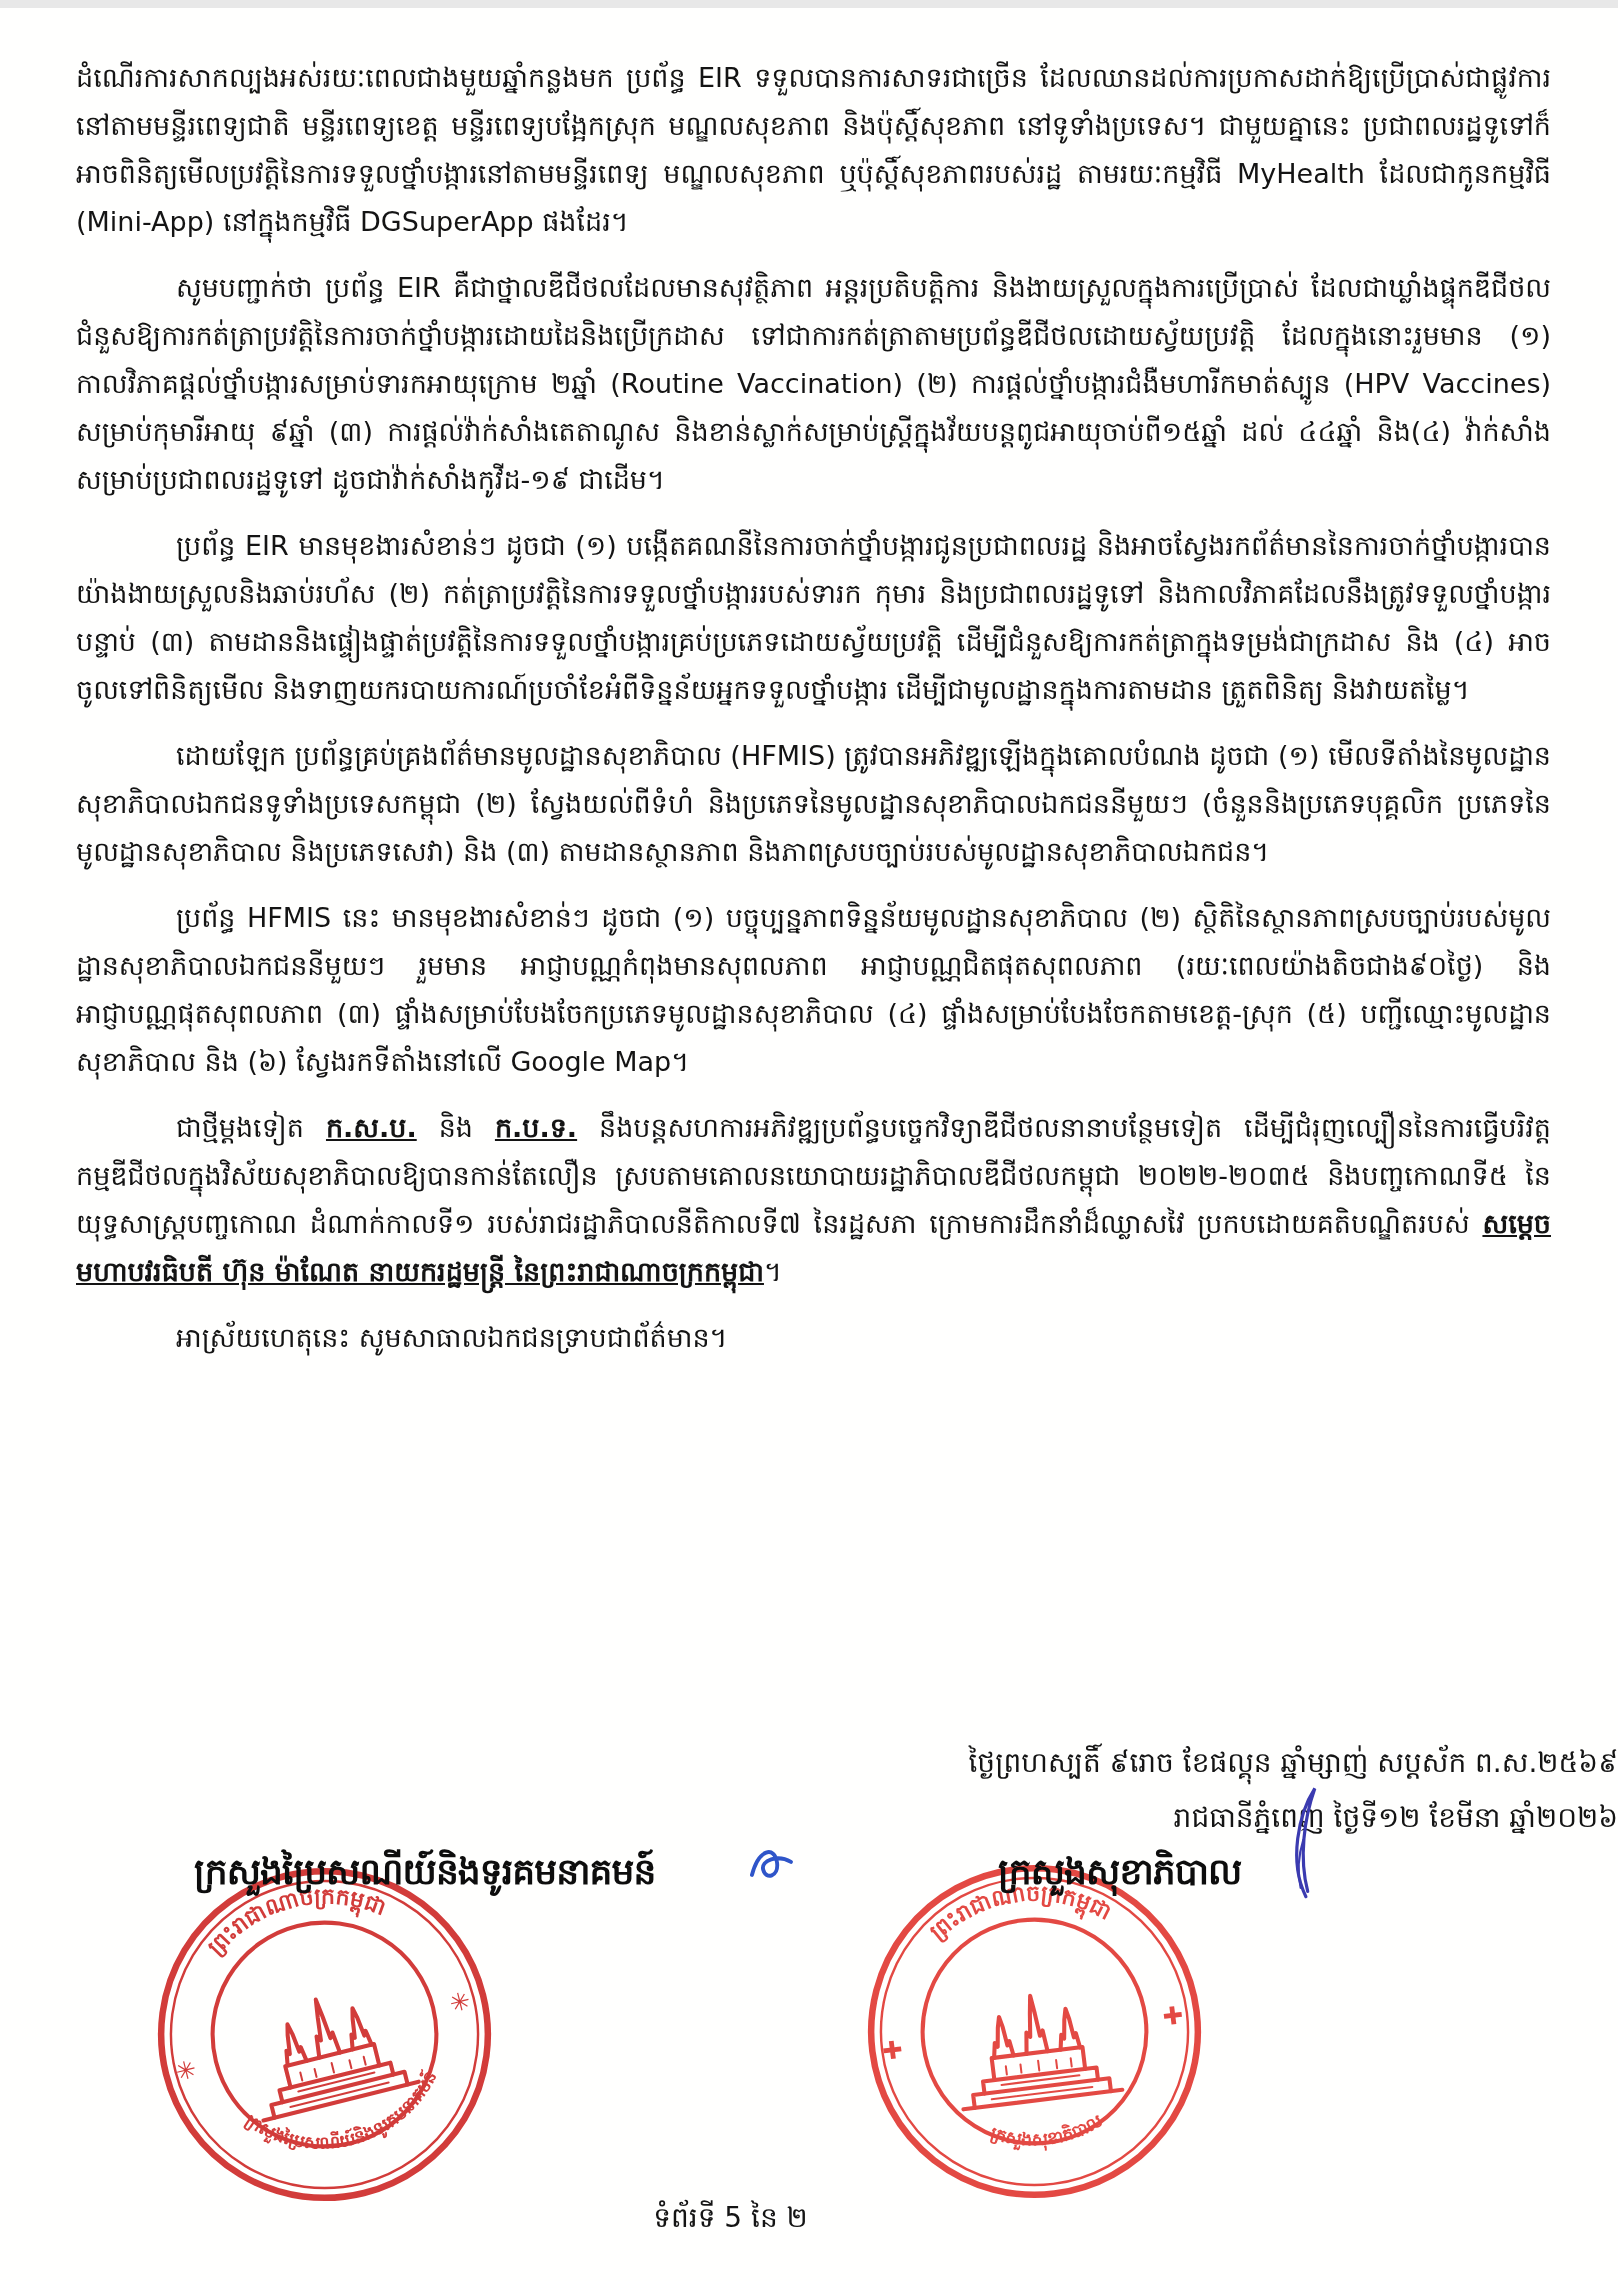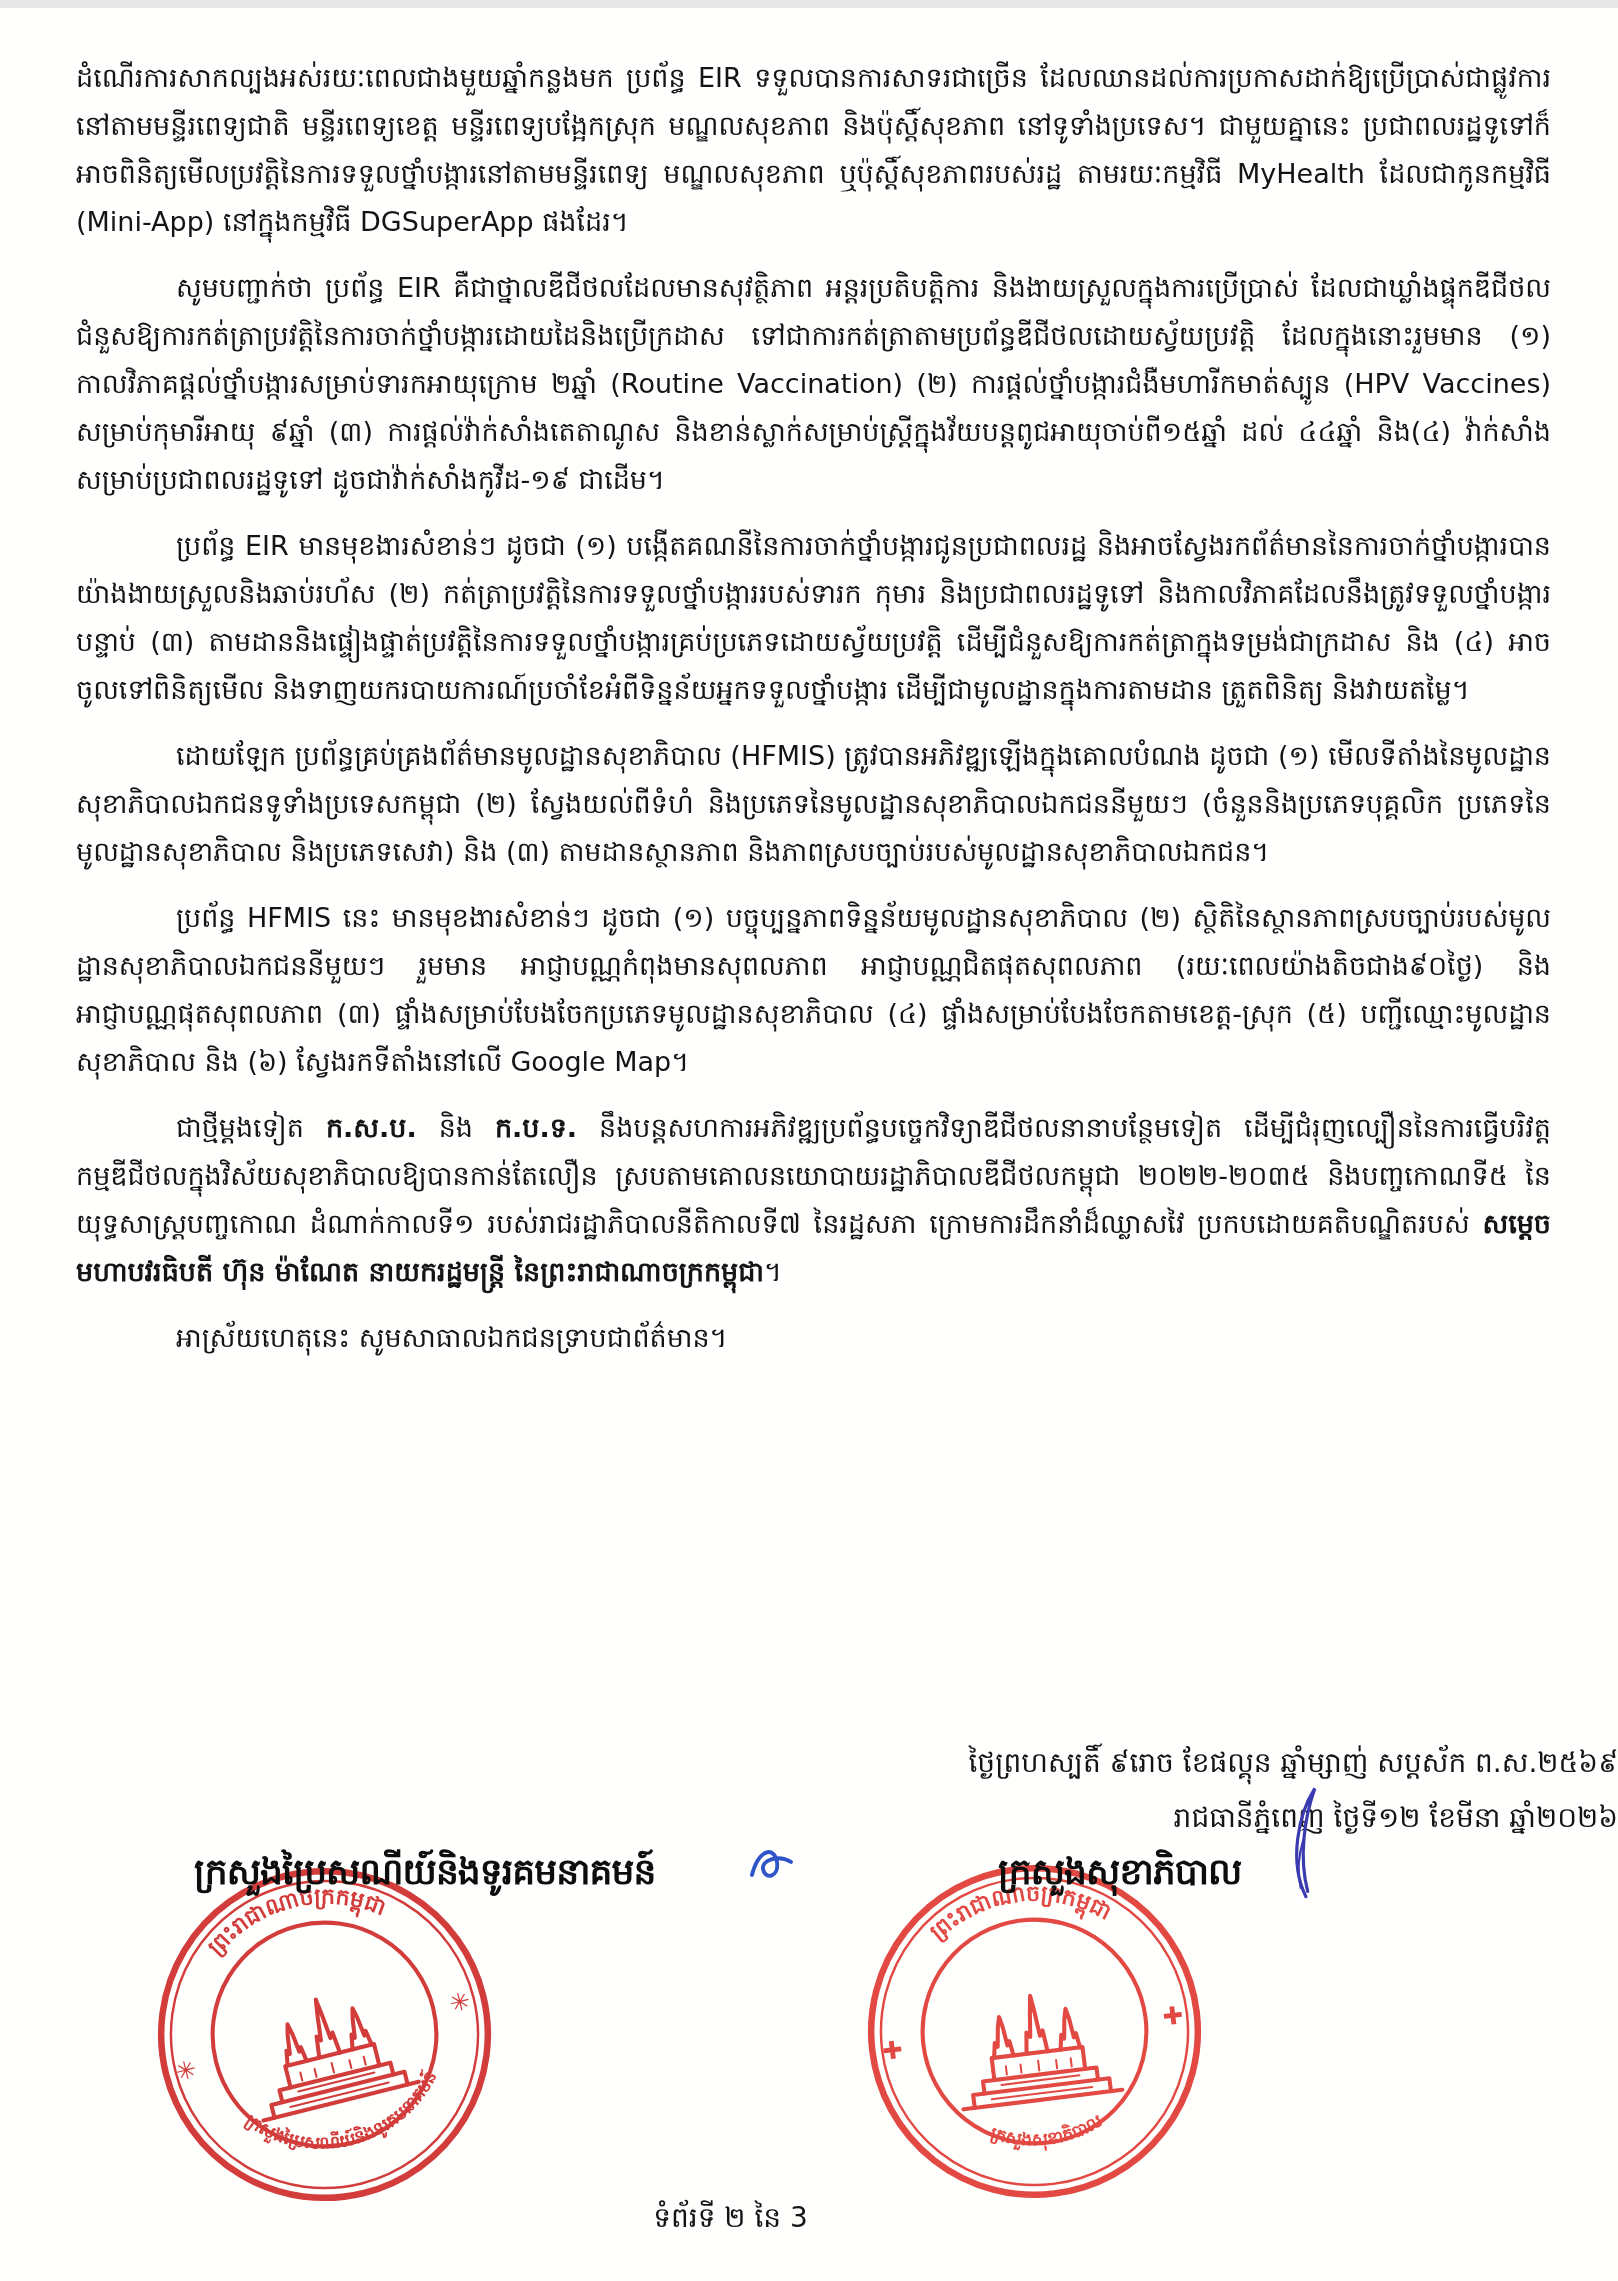--- a/index.html
+++ b/index.html
@@ -16,21 +16,21 @@
   .text-flow{
     position:absolute;
     left:76px; top:46px;
     width:1475px;
     font-size:27px;
     line-height:48px;
     text-align:justify;
   }
   .text-flow p{margin:0 0 18px 0;}
   .text-flow p.indent{text-indent:100px;}
-  .b-strong{font-weight:700;}
+  .b-strong{font-weight:700;text-decoration:underline;}
   
   .dateline{
     position:absolute;
     left:0; top:1727px;
     width:1618px;
     text-align:right;
     font-size:28px;
     line-height:55px;
   }
   
@@ -166,16 +166,16 @@
   <div class="stamp-heading right">ក្រសួងសុខាភិបាល</div>
 
   <svg class="signature left" viewBox="0 0 60 60">
     <path d="M8 42 C16 12, 34 8, 37 28 C39 44, 24 48, 21 36 C18 25, 38 18, 53 27" fill="none" stroke="#2f55c9" stroke-width="4.5" stroke-linecap="round"></path>
   </svg>
   <svg class="signature right" viewBox="0 0 62 135">
     <path d="M36 128 C16 88, 28 34, 46 6 C34 40, 28 84, 38 122" fill="none" stroke="#3b3bb0" stroke-width="3.6" stroke-linecap="round"></path>
     <path d="M30 118 C26 100, 28 80, 33 64" fill="none" stroke="#3b3bb0" stroke-width="2.4" stroke-linecap="round"></path>
   </svg>
 
-  <div class="page-footer">ទំព័រទី ២ នៃ 3</div>
+  <div class="page-footer">ទំព័រទី 5 នៃ ២</div>
 
 </div>
 
 
 </body></html>

